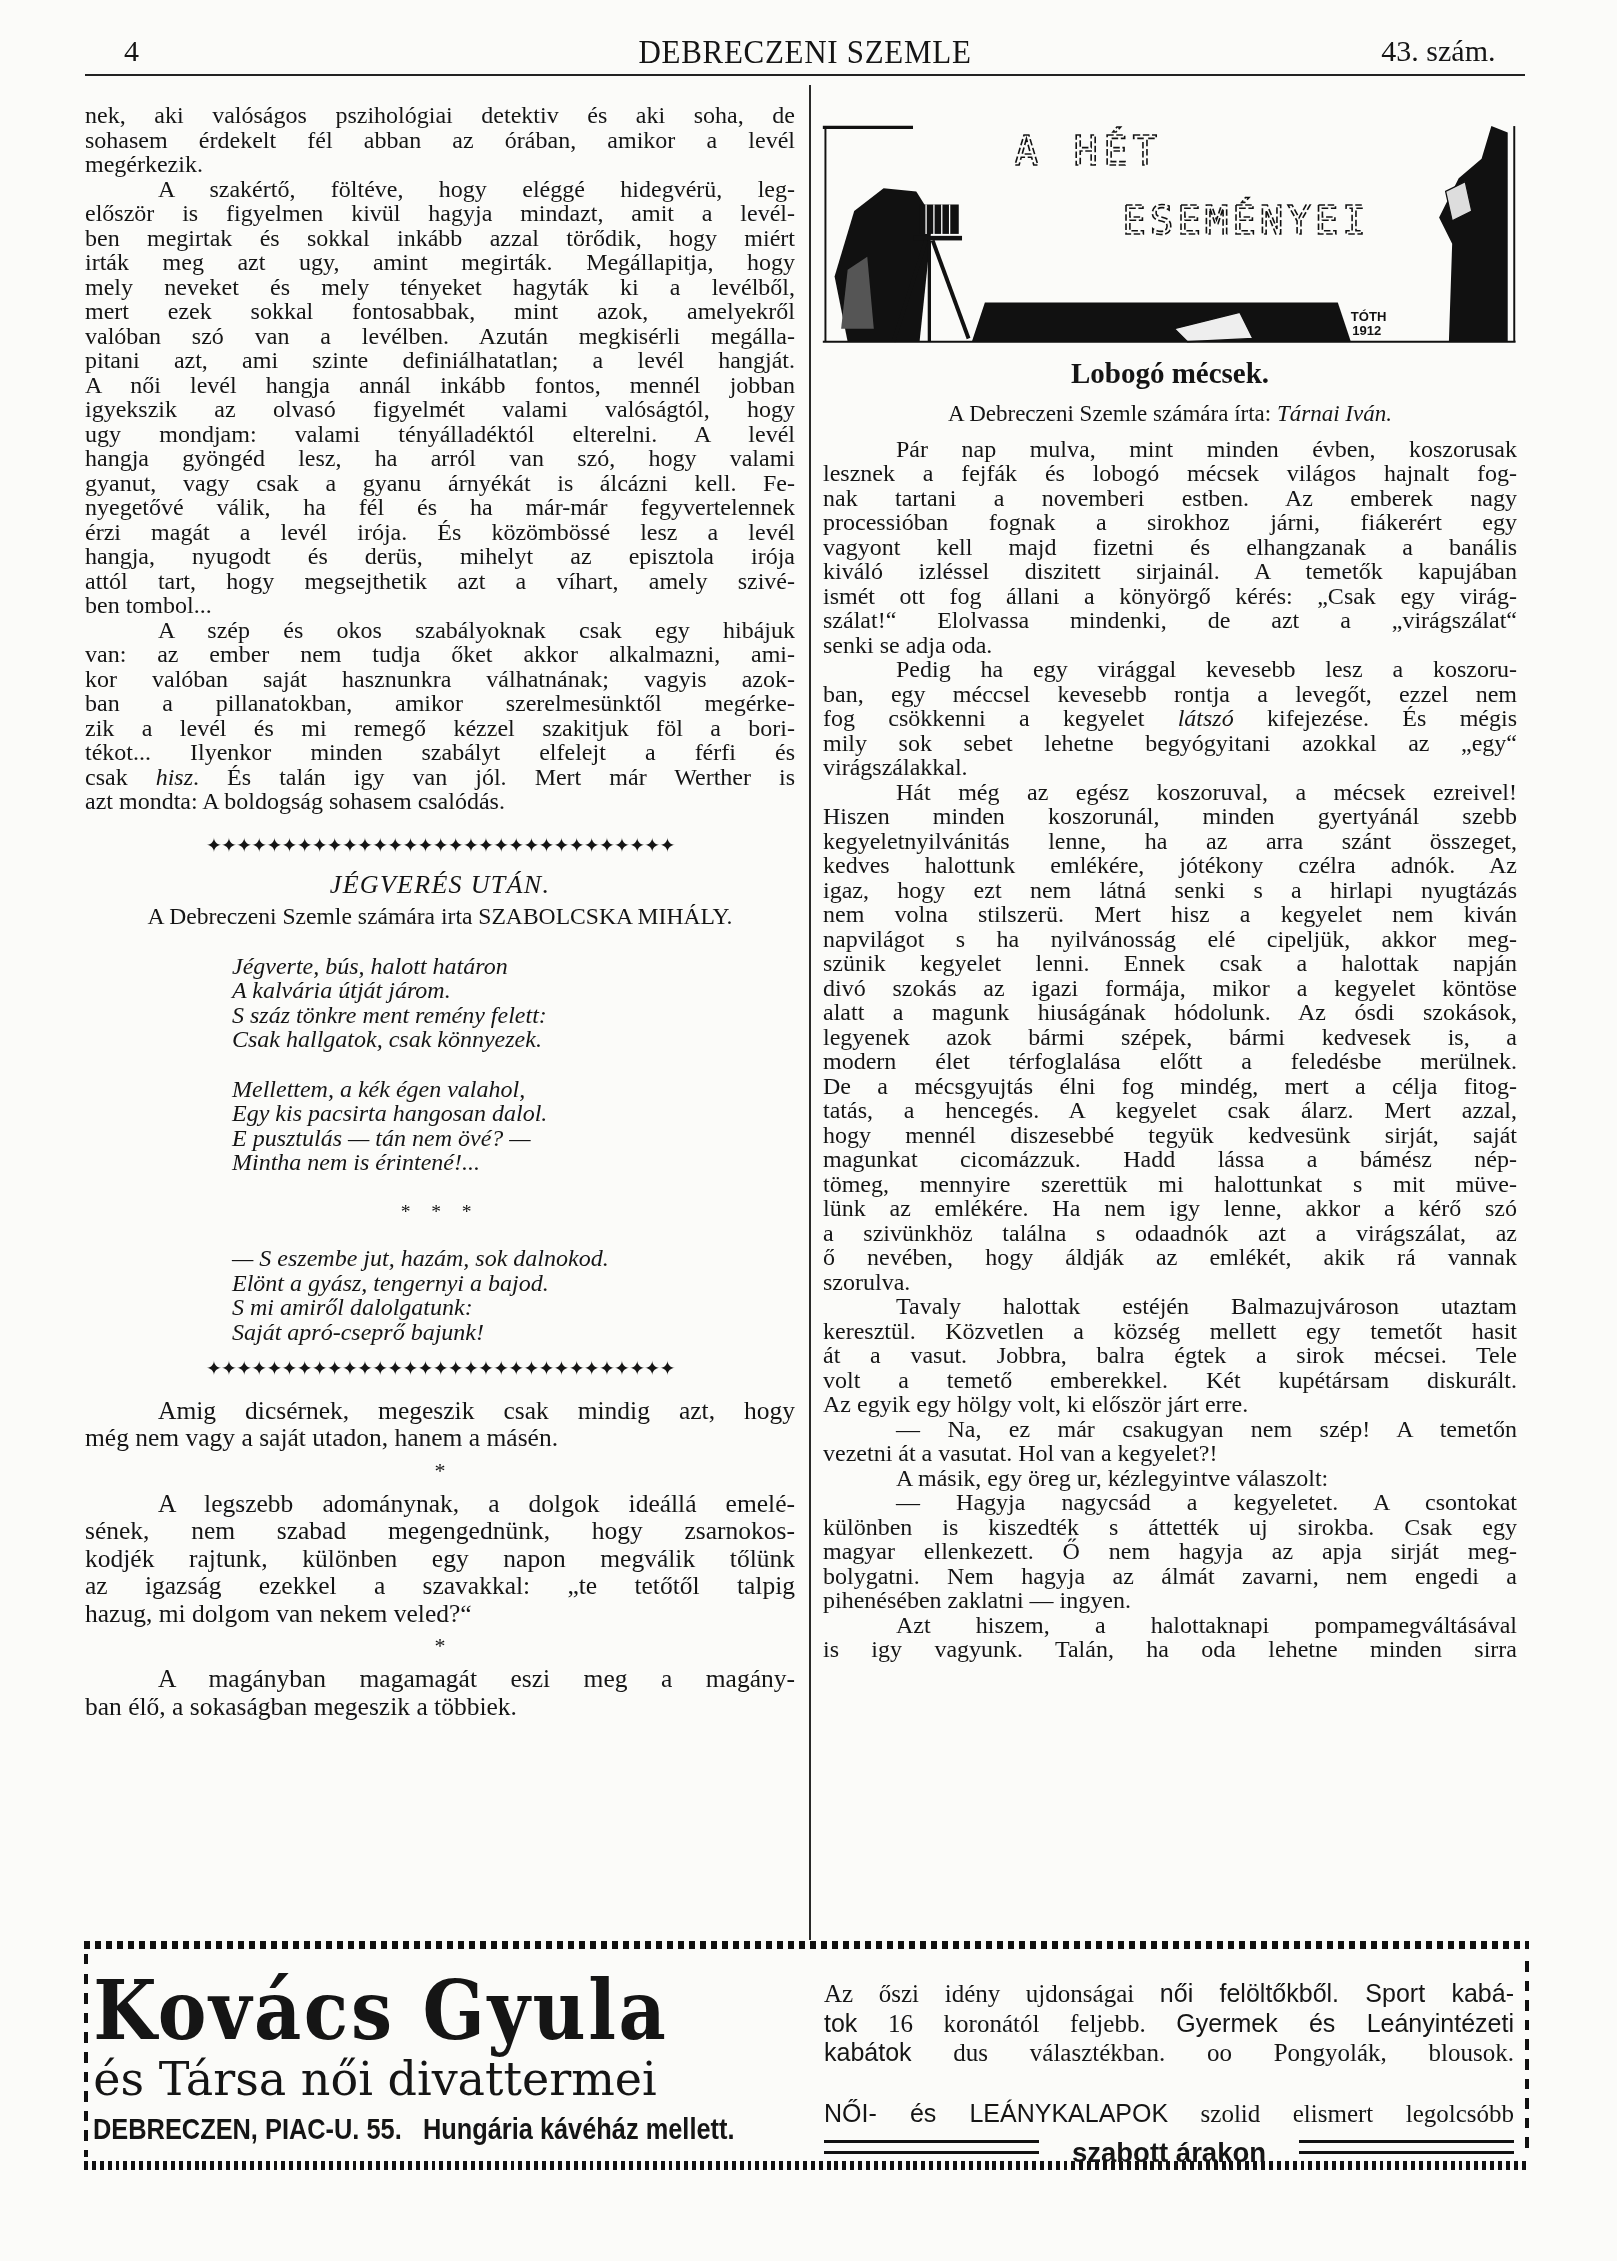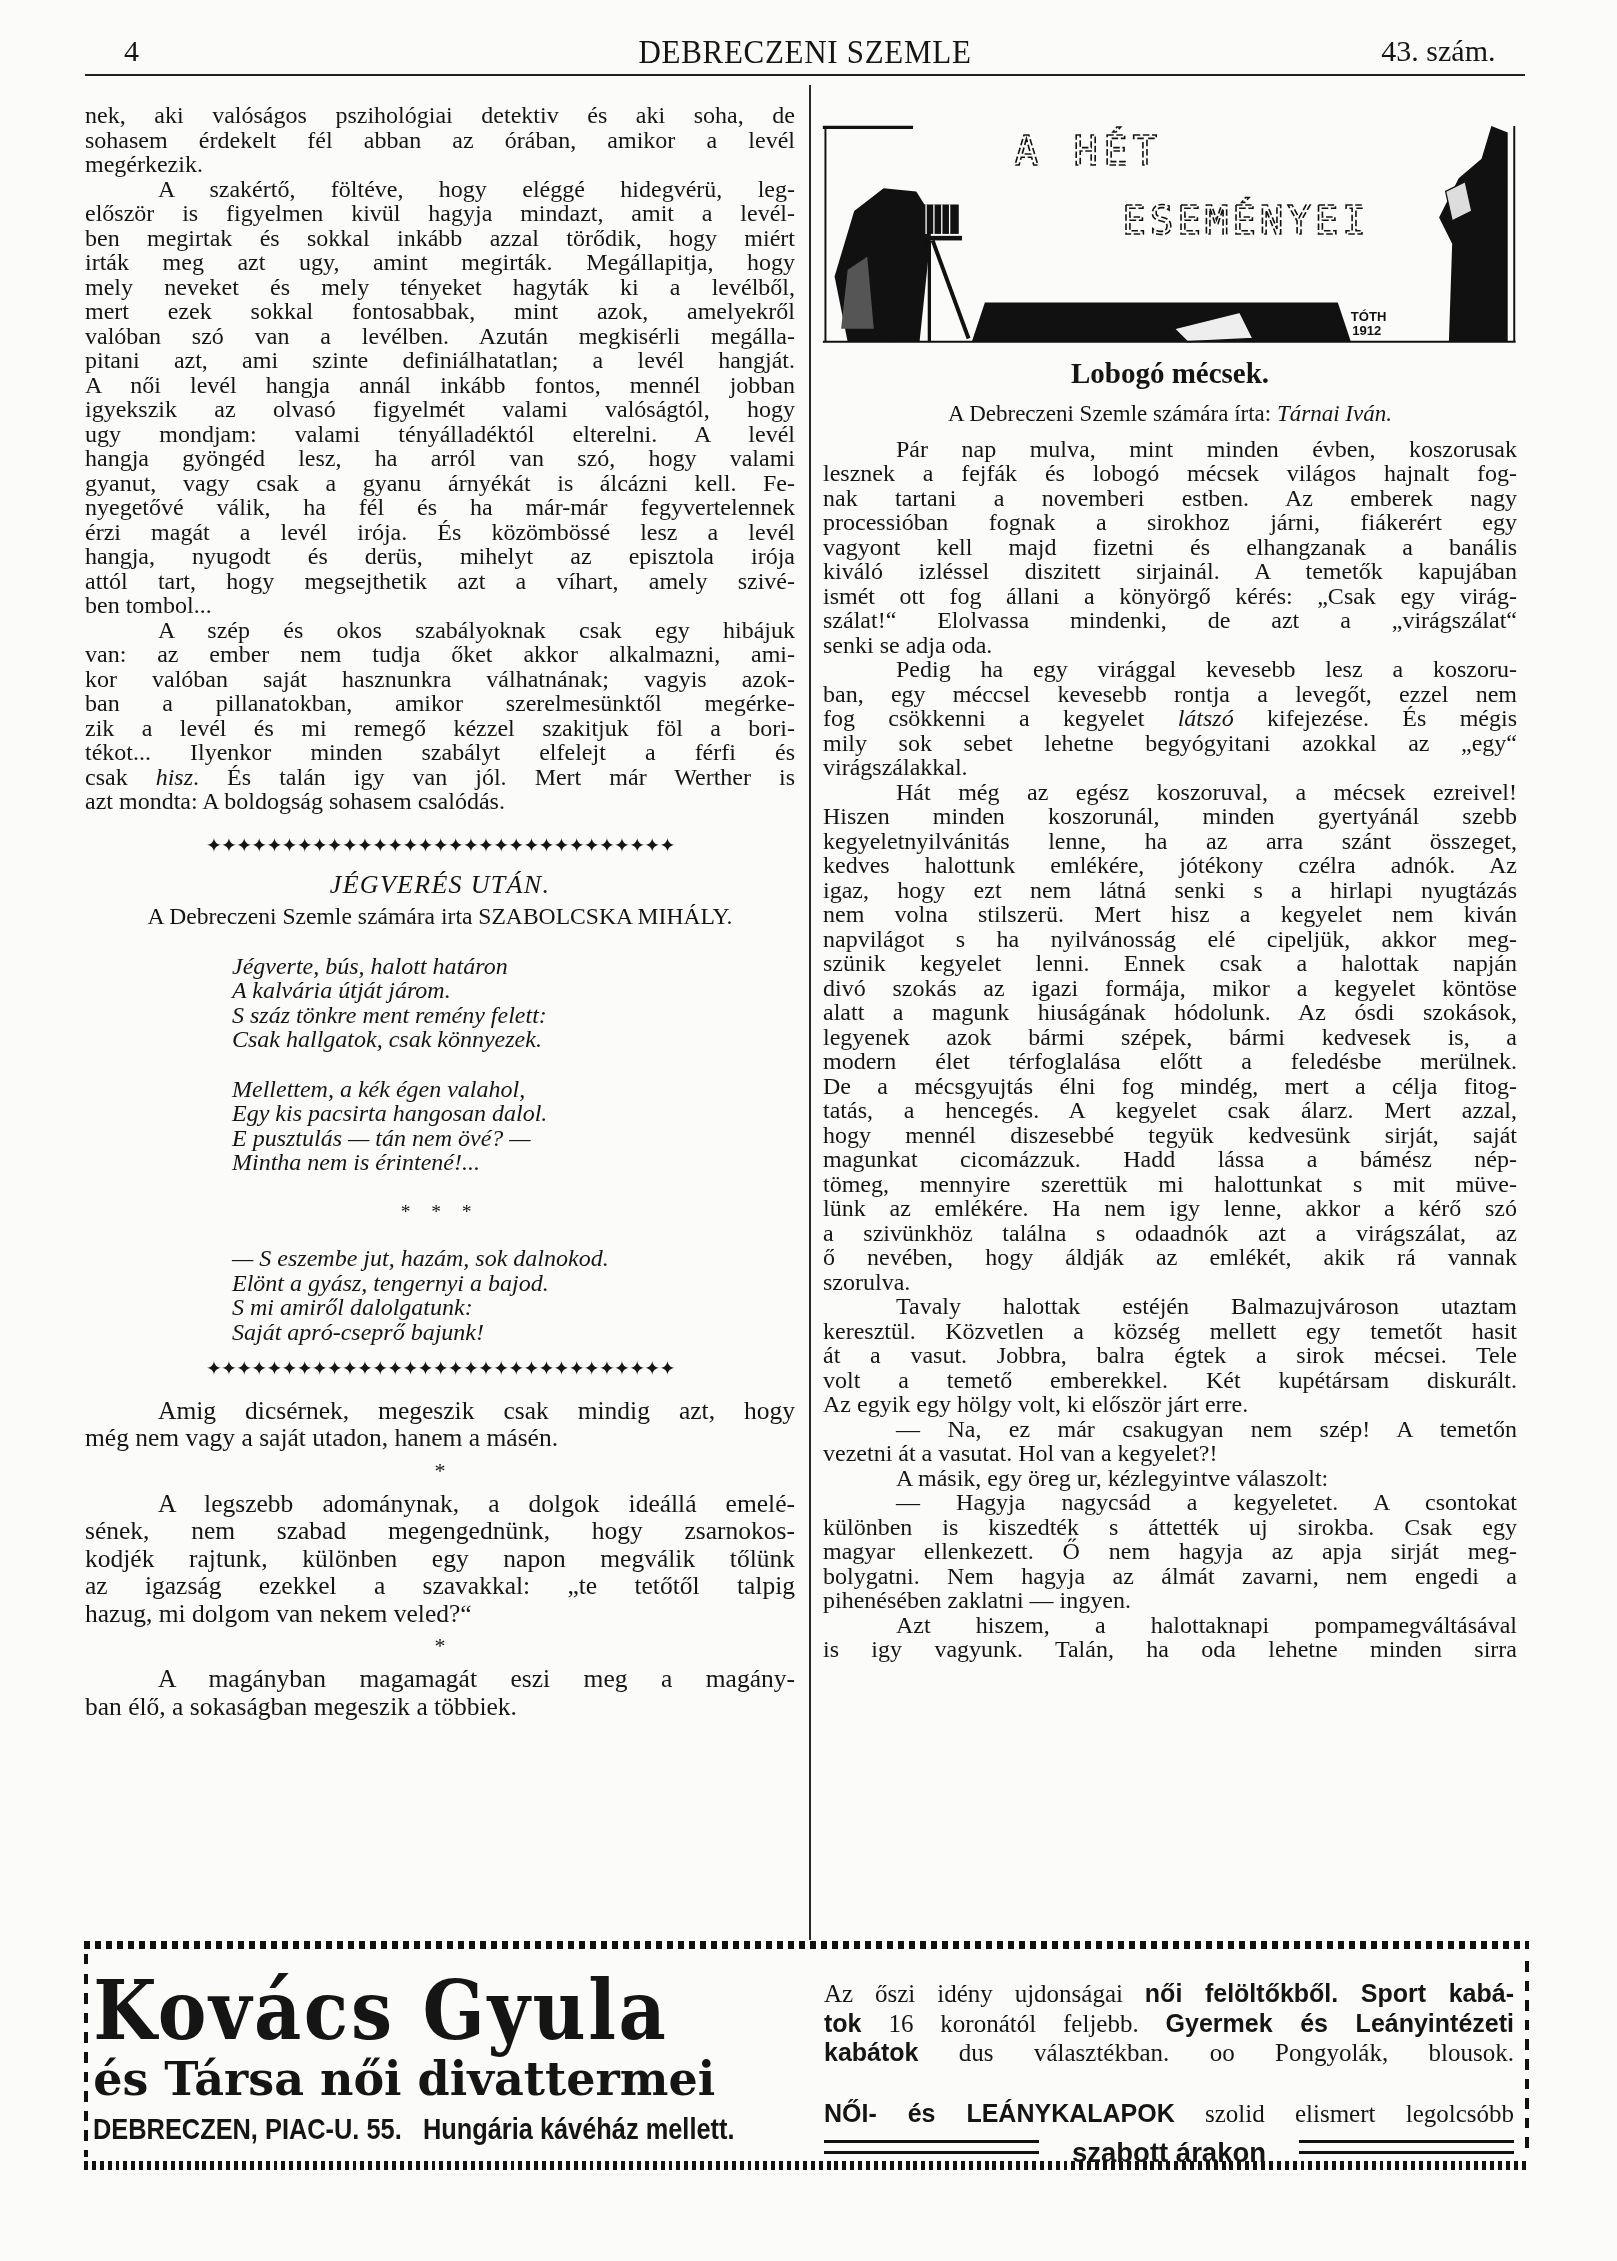--- a/index.html
+++ b/index.html
@@ -40,26 +40,26 @@
   .ad .dash-top { position: absolute; left: 0; right: 0; top: 0; height: 7.9px;
      background: repeating-linear-gradient(90deg, #111 0 5.9px, transparent 5.9px 11px); }
   .ad .dash-bottom { position: absolute; left: 0; right: 0; bottom: 0; height: 9.2px;
      background: repeating-linear-gradient(90deg, #111 0 3.9px, transparent 3.9px 7.9px); }
   .ad .dash-left { position: absolute; left: 0; top: 13px; bottom: 13px; width: 3.9px;
      background: repeating-linear-gradient(180deg, #111 0 10.5px, transparent 10.5px 19.6px); }
   .ad .dash-right { position: absolute; right: 0; top: 19.6px; bottom: 13px; width: 3.9px;
      background: repeating-linear-gradient(180deg, #111 0 10.5px, transparent 10.5px 19.6px); }
   .ad-left { position: absolute; left: 9.2px; top: 25px; width: 707px; }
   .ad-name { font-family: "DejaVu Serif", serif; font-weight: bold; font-size: 73px; line-height: 79px; letter-spacing: 2.6px; white-space: nowrap; transform: scaleY(1.12); transform-origin: left top; }
-  .ad-sub { font-family: "DejaVu Serif", serif; font-weight: bold; font-size: 46px; line-height: 59px; white-space: nowrap; margin-top: 5.2px; }
+  .ad-sub { font-family: "DejaVu Serif", serif; font-weight: normal; font-size: 46px; line-height: 59px; white-space: nowrap; margin-top: 5.2px; }
   .ad-addr { font-family: "Liberation Sans", sans-serif; font-weight: bold; font-size: 29.5px; line-height: 39px; white-space: nowrap; transform: scaleX(0.86); transform-origin: left top; }
   .ad-addr .thin { font-weight: normal; }
   .ad-right { position: absolute; left: 740px; top: 38px; width: 690px; font-size: 25px; line-height: 29.5px; }
   .ad-right .line { display: block; text-align: justify; text-align-last: justify; white-space: nowrap; }
-  .ad-right b { font-family: "Liberation Sans", sans-serif; font-weight: bold; }
+  .ad-right b { font-family: "Liberation Sans", sans-serif; font-weight: normal; }
   .ad-right .gap { height: 31px; }
   .ad-price { display: flex; align-items: center; margin-top: 3.9px; height: 30px; }
   .ad-price .bar { flex: 1; height: 14.4px; border-top: 3.3px solid #111; border-bottom: 3.3px solid #111; }
   .ad-price .txt { padding: 0 33px; font-family: "Liberation Sans", sans-serif; font-weight: bold; font-size: 27.5px; margin-top: 12px; }
 </style>
 </head>
 <body>
 
 <div class="header">
   <span class="pg">4</span>

